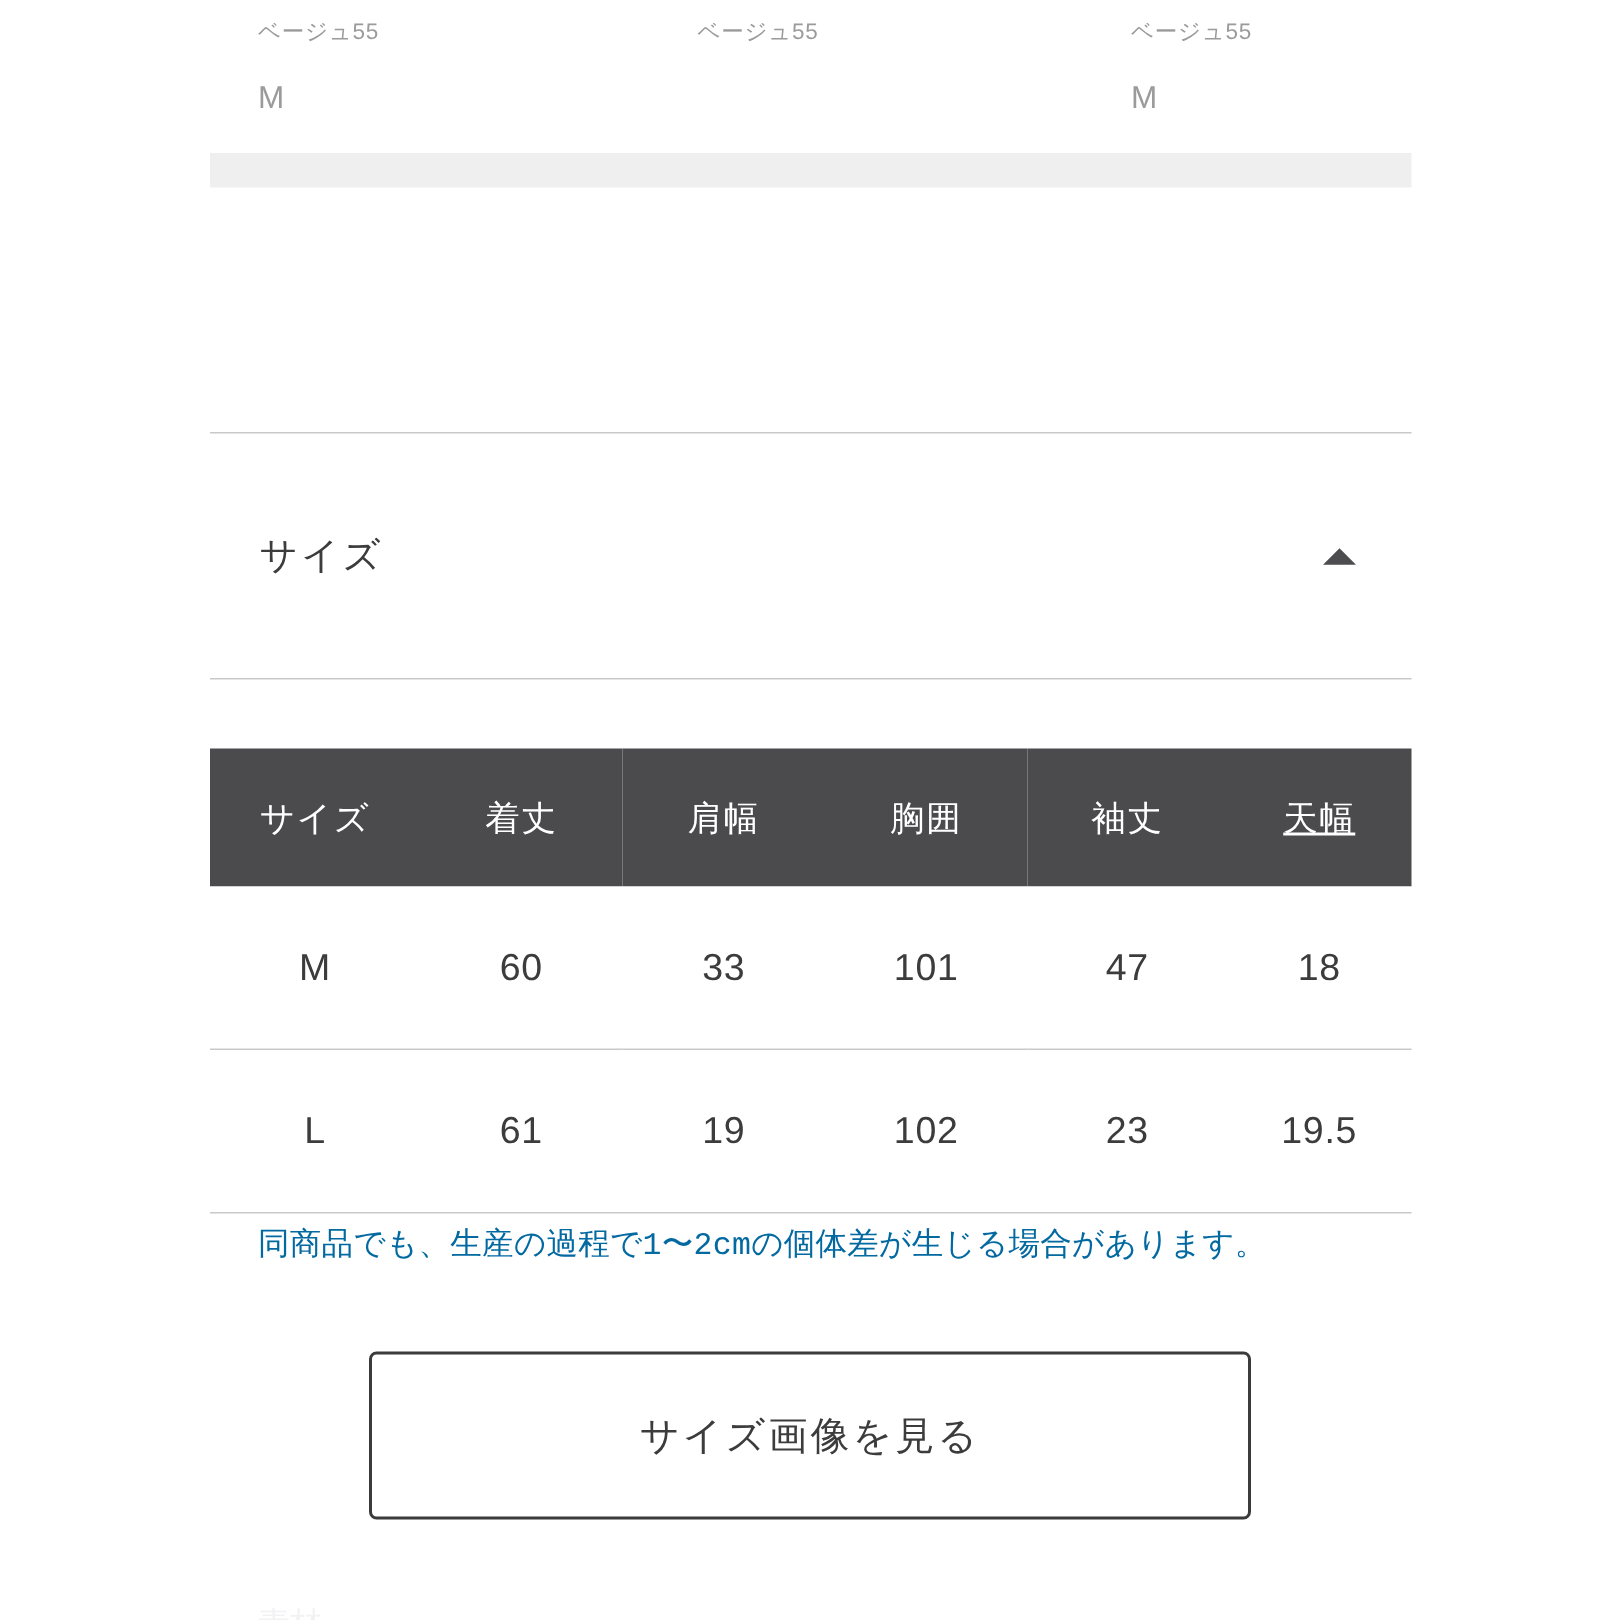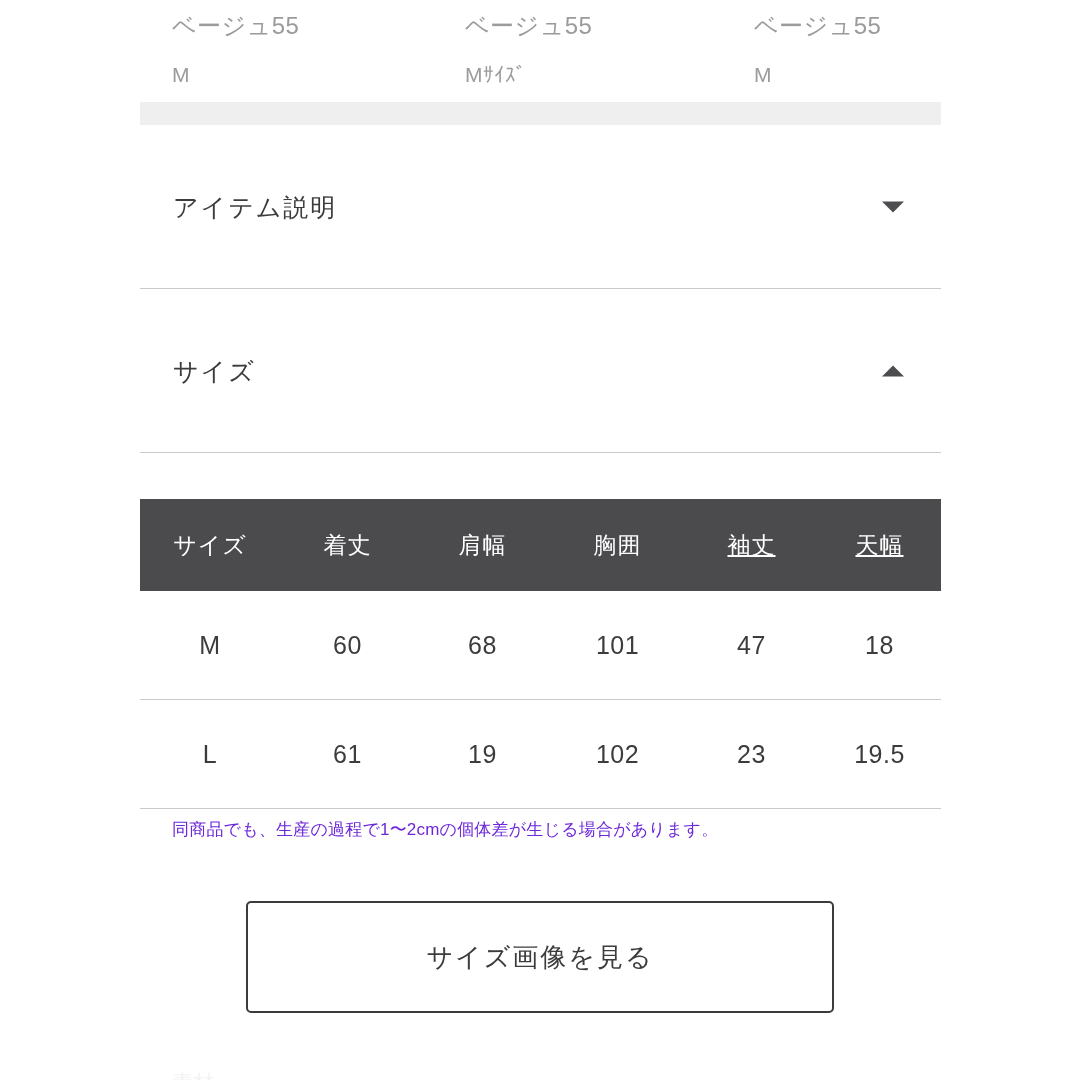--- a/index.html
+++ b/index.html
@@ -36,21 +36,21 @@
   }
   .variant-cell {
     position: absolute;
     top: 0;
   }
   .variant-cell.c0 { left: 32px; }
   .variant-cell.c1 { left: 325px; }
   .variant-cell.c2 { left: 614px; }
 
   .variant-color {
-    font-size: 24px;
+    font-size: 15px;
     color: #9b9b9b;
     line-height: 1;
     padding-top: 14px;
     letter-spacing: 0.5px;
     white-space: nowrap;
   }
   .variant-size {
     font-size: 21px;
     color: #9b9b9b;
     line-height: 1;
@@ -151,40 +151,41 @@
     letter-spacing: 0.5px;
   }
   .size-table tbody tr + tr td {
     border-top: 1px solid #c9c9c9;
   }
 
   .col-size  { width: 140px; }
   .col-a     { width: 135px; }
   .col-b     { width: 135px; }
   .col-c     { width: 135px; }
-  .col-d     { width: 133px; text-decoration: underline; }
+  .col-d     { width: 133px; }
   .col-e     { width: 123px; text-decoration: underline; }
 
   
   .note-rule {
     position: absolute;
     left: 140px;
     width: 801px;
     height: 1px;
     background: #c9c9c9;
   }
   .note-text {
     position: absolute;
     left: 172px;
     width: 780px;
-    font-size: 17px;
-    color: #6d28d9;
+    font-size: 21px;
+    color: #0369a1;
     line-height: 1;
     letter-spacing: 0.2px;
     white-space: nowrap;
+    font-family: Liberation Mono, monospace;
   }
 
   
   .size-image-btn {
     position: absolute;
     left: 246px;
     top: 901px;
     width: 588px;
     height: 112px;
     box-sizing: border-box;
@@ -224,39 +225,32 @@
   <div class="content-col">
     <div class="variant-row">
 
       <div class="variant-cell c0">
         <div class="variant-color">ベージュ55</div>
         <div class="variant-size">M</div>
       </div>
 
       <div class="variant-cell c1">
         <div class="variant-color">ベージュ55</div>
-        <div class="variant-size">Mｻｲｽﾞ</div>
       </div>
 
       <div class="variant-cell c2">
         <div class="variant-color">ベージュ55</div>
         <div class="variant-size">M</div>
       </div>
 
     </div>
   </div>
 
   <div class="gray-band"></div>
 
-  <div class="accordion" style="top:125px; height:163px;">
-    <div class="acc-inner">
-      <div class="acc-label">アイテム説明</div>
-      <div class="acc-arrow down"></div>
-    </div>
-  </div>
   <div class="hrule" style="top:288px;"></div>
 
   <div class="accordion" style="top:289px; height:163px;">
     <div class="acc-inner">
       <div class="acc-label">サイズ</div>
       <div class="acc-arrow up"></div>
     </div>
   </div>
   <div class="hrule" style="top:452px;"></div>
 
@@ -268,21 +262,21 @@
         <th class="col-b">肩幅</th>
         <th class="col-c">胸囲</th>
         <th class="col-d">袖丈</th>
         <th class="col-e">天幅</th>
       </tr>
     </thead>
     <tbody>
       <tr>
         <td>M</td>
         <td>60</td>
-        <td>68</td>
+        <td>33</td>
         <td>101</td>
         <td>47</td>
         <td>18</td>
       </tr>
       <tr>
         <td>L</td>
         <td>61</td>
         <td>19</td>
         <td>102</td>
         <td>23</td>

